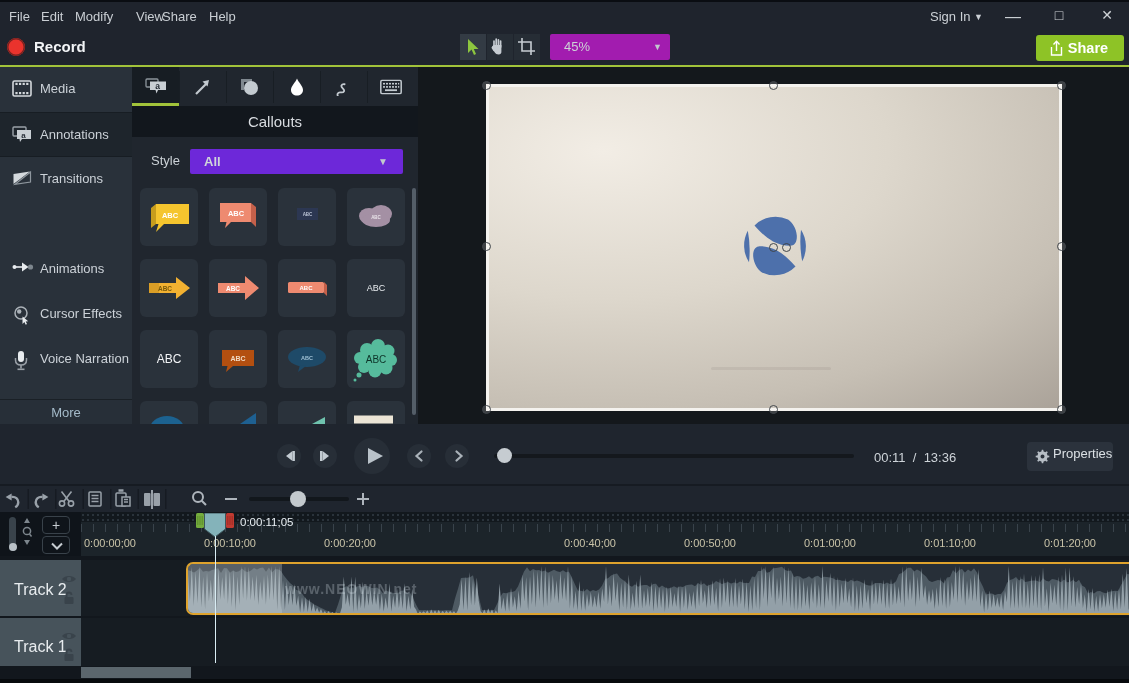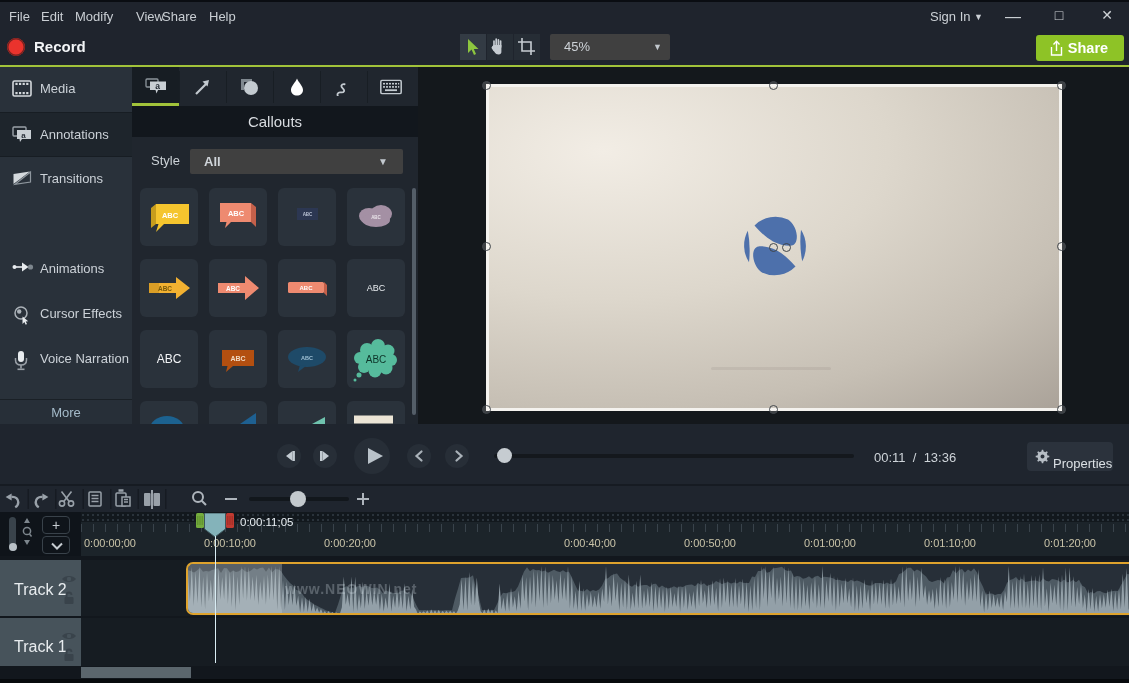--- a/index.html
+++ b/index.html
@@ -16,21 +16,21 @@
   .winbtn { position:absolute; top:0; width:30px; height:28px; color:#cfd3d7; text-align:center; }
 
   
   #toolrow { position:absolute; left:0; top:28px; width:1129px; height:37px; background:#1f242d; }
   #greenline { position:absolute; left:0; top:65px; width:1129px; height:2px; background:#a2c33a; }
   #recdot { position:absolute; left:7px; top:38px; width:18px; height:18px; border-radius:50%;
     background:#ea332d; box-shadow:0 0 0 1.5px #7d2320 inset; }
   #rectext { position:absolute; left:34px; top:38px; font-size:15px; font-weight:bold; color:#f2f4f6; }
   .toolbtn { position:absolute; top:34px; width:26px; height:26px; background:#262d35; }
   .toolbtn.active { background:#333b44; }
-  #zoomdd { position:absolute; left:550px; top:34px; width:120px; height:26px; background:#404040;
+  #zoomdd { position:absolute; left:550px; top:34px; width:120px; height:26px; background:#a21caf;
     border-radius:2px; font-size:13px; color:#ccd1d6; line-height:26px; padding-left:14px; }
   #sharebtn { position:absolute; left:1036px; top:35px; width:88px; height:26px; background:#8ec326;
     border-radius:3px; color:#fff; font-weight:bold; font-size:14.5px; text-align:center; line-height:26px; }
 
   
   #sidebar { position:absolute; left:0; top:67px; width:132px; height:358px; background:#29313a; }
   .sbitem { position:absolute; left:0; width:132px; height:45px; }
   .sbitem.sel { background:#1e252c; border-top:1px solid #171d23; border-bottom:1px solid #171d23; }
   .sblabel { position:absolute; left:40px; top:14px; font-size:13px; color:#ccd2d8; }
   .sbicon { position:absolute; left:12px; top:13px; }
@@ -38,21 +38,21 @@
     border-top:1px solid #1a2026; text-align:center; font-size:13px; color:#a4bac9; line-height:25px; }
 
   #panel { position:absolute; left:132px; top:67px; width:286px; height:357px; background:#20262e; overflow:hidden; }
   .tab { position:absolute; top:0; width:47px; height:39px; }
   .tab .ic { position:absolute; left:50%; top:50%; transform:translate(-50%,-50%); }
   #tabline { position:absolute; left:0; top:36px; width:47px; height:3px; background:#a2c33a; }
   #callouts-hdr { position:absolute; left:0; top:39px; width:286px; height:31px; background:#12171d;
     text-align:center; font-size:15px; color:#d8dce0; line-height:31px; }
   #stylerow { position:absolute; left:0; top:70px; width:286px; height:48px; }
   #stylelbl { position:absolute; left:19px; top:16px; font-size:13px; color:#ccd2d7; }
-  #styledd { position:absolute; left:58px; top:12px; width:213px; height:25px; background:#404040;
+  #styledd { position:absolute; left:58px; top:12px; width:213px; height:25px; background:#6d28d9;
     border-radius:2px; font-size:13px; font-weight:bold; color:#d0d5da; line-height:25px; padding-left:14px; }
   .tile { position:absolute; width:58px; height:58px; background:#2a323b; border-radius:6px; overflow:hidden; }
   #pscroll { position:absolute; left:280px; top:121px; width:4px; height:227px; background:#545e68; border-radius:2px; }
 
   #canvas { position:absolute; left:418px; top:67px; width:711px; height:357px; background:#14181c; }
   #preview { position:absolute; left:68px; top:17px; width:576px; height:327px;
     border:3px solid #f4f2ee;
     background:radial-gradient(125% 115% at 20% 20%, #f2ede5 0%, #ddd7cc 40%, #c6bfb4 70%, #a49c93 100%); }
   .handle { position:absolute; width:9px; height:9px; border:1.6px solid #41464b; border-radius:50%;
     background:rgba(255,255,255,0.18); }
@@ -421,21 +421,21 @@
         <path d="M179.5 7.5 L184.5 12 L179.5 16.5"></path>
       </g>
     </svg>
     <div id="slider-track"></div>
     <div id="slider-knob"></div>
     <div id="timetxt">00:11&nbsp; /&nbsp; 13:36</div>
     <div id="propbtn">
       <svg style="position:absolute; left:8px; top:7px;" width="15" height="15" viewBox="0 0 15 15">
         <path fill="#b7bec5" d="M7.5 0.5 L8.9 0.5 L9.3 2.3 A5.5 5.5 0 0 1 10.9 3 L12.5 2 L13.5 3 L12.5 4.6 A5.5 5.5 0 0 1 13.2 6.2 L15 6.6 L15 8 L13.2 8.4 A5.5 5.5 0 0 1 12.5 10 L13.5 11.6 L12.5 12.6 L10.9 11.6 A5.5 5.5 0 0 1 9.3 12.3 L8.9 14.1 L7.5 14.1 L7.1 12.3 A5.5 5.5 0 0 1 5.5 11.6 L3.9 12.6 L2.9 11.6 L3.9 10 A5.5 5.5 0 0 1 3.2 8.4 L1.4 8 L1.4 6.6 L3.2 6.2 A5.5 5.5 0 0 1 3.9 4.6 L2.9 3 L3.9 2 L5.5 3 A5.5 5.5 0 0 1 7.1 2.3 Z M8.2 5.3 A2 2 0 1 0 8.2 9.3 A2 2 0 1 0 8.2 5.3 Z" transform="translate(-0.7,0.2)"></path>
       </svg>
-      <span style="position:absolute; left:26px; top:14px;">Properties</span>
+      <span style="position:absolute; left:26px; top:4px;">Properties</span>
     </div>
   </div>
 
   <div id="tltoolbar">
     <svg class="abs" style="left:0; top:2px;" width="400" height="22" viewBox="0 0 400 22">
       <g fill="none" stroke="#9aa2aa" stroke-width="2.4">
         <path d="M11.5 9 C15.5 8.3 18.4 11 18.3 14.2 C18.2 16.5 17 18.3 15.2 19.3"></path>
         <path d="M42.5 9 C38.5 8.3 35.6 11 35.7 14.2 C35.8 16.5 37 18.3 38.8 19.3"></path>
       </g>
       <g fill="#9aa2aa">

